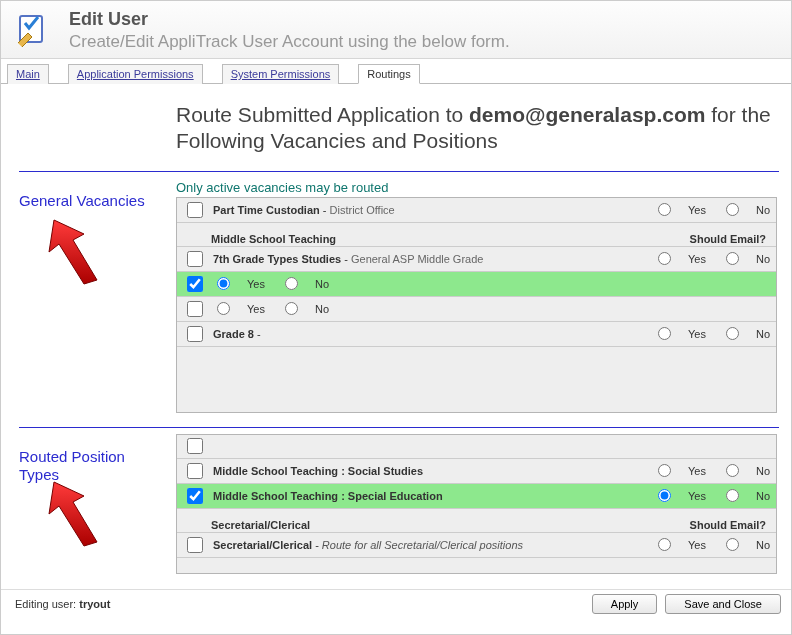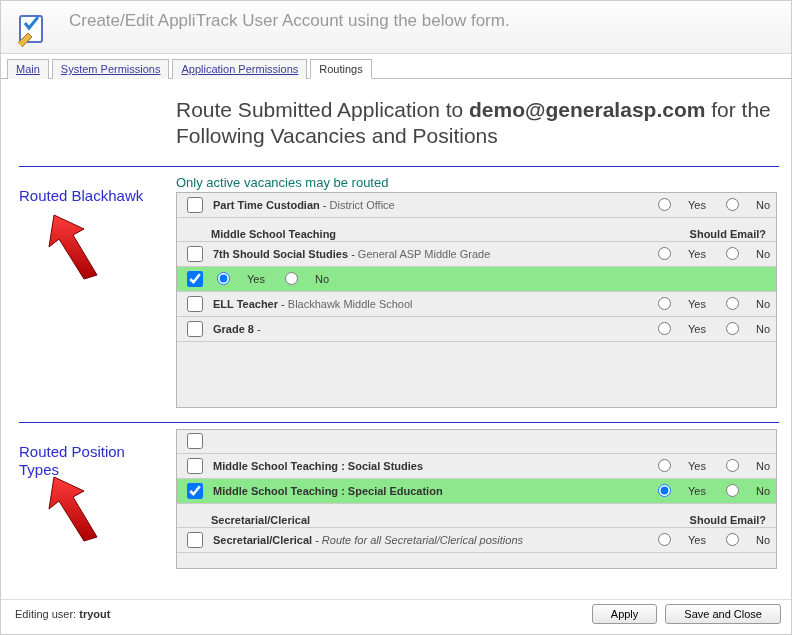--- a/index.html
+++ b/index.html
@@ -22,20 +22,21 @@
     border-bottom: 1px solid #d6d6d6;
   }
   .header-icon { width: 34px; height: 34px; margin-right: 20px; margin-top: 4px; }
   .header-text h1 { margin: 0; font-size: 18px; font-weight: bold; color: #555; }
   .header-text .sub { color: #999; font-size: 17px; margin-top: 2px; }
   .tabs {
     display: flex;
     padding: 4px 6px 0 6px;
     border-bottom: 1px solid #bbb;
     background: #fff;
+    gap: 16px;
   }
   .tab {
     padding: 3px 8px;
     border: 1px solid #bbb;
     border-bottom: none;
     margin-right: 3px;
     background: #f5f5f5;
     color: #3a3a9a;
     text-decoration: underline;
     font-size: 11px;
@@ -111,21 +112,21 @@
   .row .chk { width: 16px; height: 16px; margin: 0 10px 0 2px; }
   .row .txt { flex: 1; font-size: 11px; color: #333; }
   .row .txt strong { font-weight: bold; }
   .row .txt em { color: #555; }
   .row .txt .loc { color: #666; }
   .yn { display: flex; align-items: center; gap: 16px; font-size: 11px; color: #333; }
   .yn input { margin: 0 1px 0 4px; }
   .footer {
     position: absolute;
     left: 0; right: 0; bottom: 0;
-    padding: 4px 10px 10px 14px;
+    padding: 4px 10px 20px 14px;
     background: #fff;
     border-top: 1px solid #ddd;
     display: flex;
     align-items: center;
     font-size: 11px;
   }
   .footer .info { flex: 1; color: #333; }
   .footer button {
     font-family: inherit;
     font-size: 11px;
@@ -148,28 +149,29 @@
 
 <div class="header">
   <div class="header-icon">
     <svg viewBox="0 0 34 34">
       <rect x="5" y="3" width="22" height="26" rx="2" fill="#fff" stroke="#5573c4" stroke-width="2"></rect>
       <path d="M10 10 l4 5 l9 -11" fill="none" stroke="#2a7fd6" stroke-width="3"></path>
       <path d="M3 30 L13 20 L17 24 L7 34" fill="#e8b64a" stroke="#a67912" stroke-width="1"></path>
     </svg>
   </div>
   <div class="header-text">
+    <h1>Edit User</h1>
     <div class="sub">Create/Edit AppliTrack User Account using the below form.</div>
   </div>
 </div>
 
 <div class="tabs">
   <div class="tab">Main</div>
+  <div class="tab">Application Permissions</div>
   <div class="tab">System Permissions</div>
-  <div class="tab">Application Permissions</div>
   <div class="tab active">Routings</div>
 </div>
 
 <div class="content-wrap">
   <div class="content-inner">
 
     <div class="two-col">
       <div class="left-col"></div>
       <div class="right-col">
         <div class="page-title-block">
@@ -177,21 +179,21 @@
             <span>Route Submitted Application to </span><strong>demo@generalasp.com</strong><span> for the Following Vacancies and Positions</span>
           </div>
         </div>
       </div>
     </div>
 
     <hr class="sep">
 
     <div class="two-col" style="position:relative;">
       <div class="left-col">
-        <div class="section-label">Routed Blackhawk</div>
+        <div class="section-label">General Vacancies</div>
         <svg class="arrow" style="left:28px; top:36px;" viewBox="0 0 80 80">
           <defs>
               <linearGradient id="g1" x1="0" y1="1" x2="0" y2="0">
                 <stop offset="0" stop-color="#aa0000"></stop>
                 <stop offset="1" stop-color="#ff3b3b"></stop>
               </linearGradient>
             </defs>
           <path d="M55 70 L30 30 L20 38 L25 6 L55 20 L44 26 L68 66 Z" fill="url(#g1)" stroke="#700" stroke-width="1"></path>
         </svg>
       </div>
@@ -210,40 +212,39 @@
             </div>
           </div>
 
           <div class="group-head">
             <span>Middle School Teaching</span>
             <span class="right">Should Email?</span>
           </div>
 
           <div class="row">
             <input type="checkbox" class="chk" style="">
-            <div class="txt"><strong>7th Should Social Studies</strong> - <span class="loc">General ASP Middle Grade</span></div>
+            <div class="txt"><strong>7th Grade Types Studies</strong> - <span class="loc">General ASP Middle Grade</span></div>
             <div class="yn">
                 <input type="radio" style="">
                 <span>Yes</span>
                 <input type="radio" style="">
                 <span>No</span>
               </div>
           </div>
           <div class="row hl">
             <input type="checkbox" class="chk" checked="" style="">
             <div class="yn">
                 <input type="radio" checked="" style="">
                 <span>Yes</span>
                 <input type="radio" style="">
                 <span>No</span>
               </div>
           </div>
           <div class="row">
             <input type="checkbox" class="chk" style="">
-            <div class="txt"><strong>ELL Teacher</strong> - <span class="loc">Blackhawk Middle School</span></div>
             <div class="yn">
                 <input type="radio" style="">
                 <span>Yes</span>
                 <input type="radio" style="">
                 <span>No</span>
               </div>
           </div>
           <div class="row">
             <input type="checkbox" class="chk" style="">
             <div class="txt"><strong>Grade 8</strong> - <span class="loc"></span></div>

